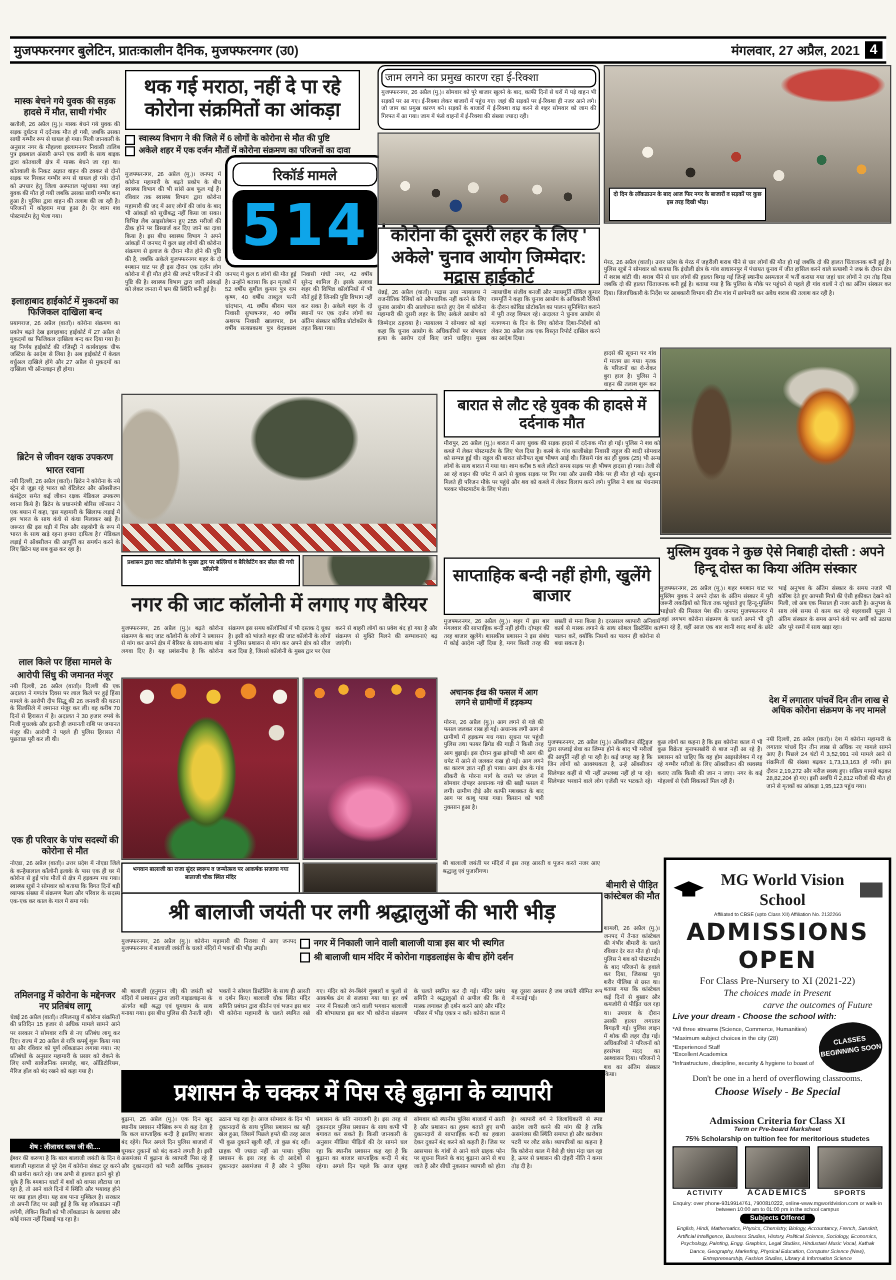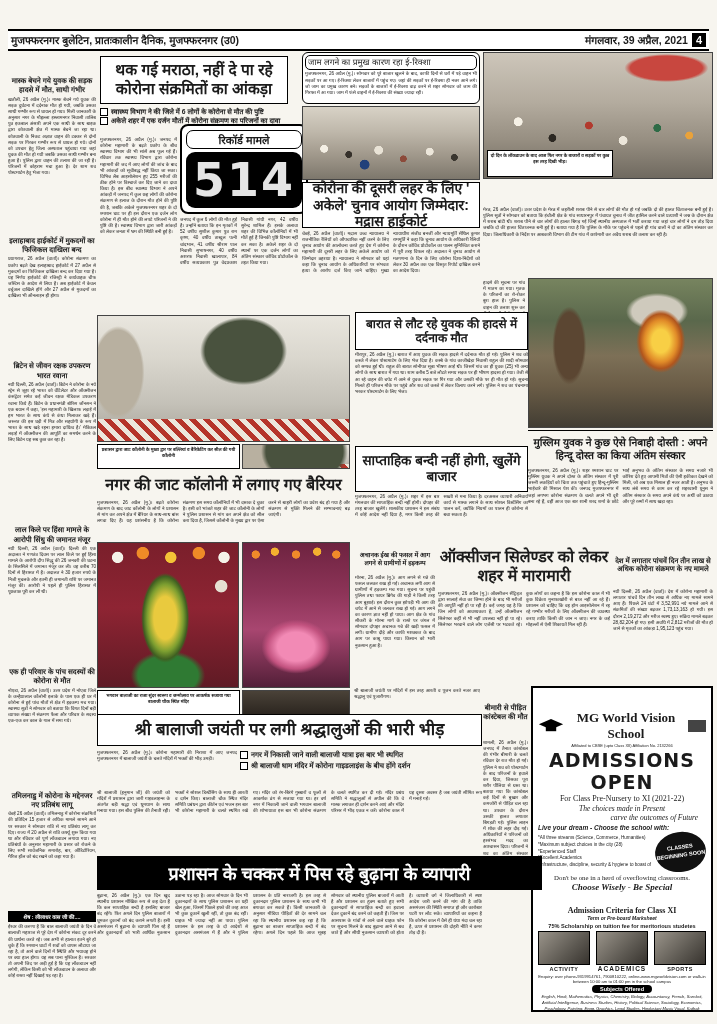--- a/index.html
+++ b/index.html
@@ -21,21 +21,21 @@
   .more-bar{background:#000;color:#fff;font-size:5.4px;font-weight:bold;text-align:center;padding:1.5px 0;margin:4px 0 2px;}
   
   .hbox{border:1.5px solid #000;background:#fff;display:flex;align-items:center;justify-content:center;
         text-align:center;font-weight:bold;line-height:1.2;padding:2px;}
   .plainhead{font-weight:bold;text-align:center;line-height:1.2;display:flex;align-items:center;justify-content:center;}
   .chkline{display:flex;align-items:flex-start;gap:3px;font-weight:bold;}
   .chk{display:inline-block;width:6px;height:6px;border:1.3px solid #000;flex:0 0 auto;margin-top:1px;background:#fff;}
   
   #recbox{border:2px solid #000;border-radius:8px;background:#fff;padding:4px;display:flex;flex-direction:column;gap:3px;}
   #reclabel{border:1.8px solid #000;border-radius:7px;font-weight:bold;font-size:11px;text-align:center;padding:1px 0;}
-  #recnum{background:#000;color:#e5e5e5;border-radius:9px;flex:1;display:flex;align-items:center;justify-content:center;
+  #recnum{background:#000;color:#0ea5e9;border-radius:9px;flex:1;display:flex;align-items:center;justify-content:center;
           font-size:46px;font-weight:bold;font-family:"DejaVu Sans",sans-serif;letter-spacing:2px;}
   
   .capbox{border:1.4px solid #000;border-radius:6px;background:#fff;font-size:4.6px;font-weight:bold;
           line-height:1.35;text-align:center;padding:2px;overflow:hidden;}
   .capbox .ct{font-size:8.5px;border:1px solid #000;border-radius:5px;padding:1px 2px;margin-bottom:1px;}
   
   .ph{overflow:hidden;border:1px solid #444;}
   .ph-crowd1{background:
     radial-gradient(8px 8px at 12% 58%,#f4efe4 0 46%,transparent 52%),
     radial-gradient(7px 7px at 26% 66%,#35302a 0 46%,transparent 52%),
@@ -82,21 +82,21 @@
     radial-gradient(11px 11px at 90% 10%,#f5f2e8 0 48%,transparent 55%),
     radial-gradient(12px 12px at 88% 30%,#e5e0d2 0 48%,transparent 55%),
     radial-gradient(30px 56px at 48% 52%,#e9ca3e 0 38%,#7c9e30 60%,#3f6021 74%,transparent 80%),
     radial-gradient(60px 40px at 50% 92%,#2f7a33 0 50%,transparent 62%),
     linear-gradient(180deg,#7a1f2b 0%,#8e2433 45%,#5f1a24 100%);}
   .ph-strip{background:linear-gradient(180deg,#4a4238,#2c2620);}
   
   #budhana-strip{background:#000;color:#fff;display:flex;align-items:center;justify-content:center;
                  font-weight:bold;font-size:18px;}
   
-  #ad{border:2px solid #000;background:#fff;padding:22px 5px;font-size:5px;overflow:hidden;}
+  #ad{border:2px solid #000;background:#fff;padding:8px 5px;font-size:5px;overflow:hidden;}
   #ad .schoolname{font-family:"Liberation Serif",serif;font-weight:bold;font-size:13px;text-align:center;flex:1;}
   #ad .adrow{display:flex;align-items:center;gap:3px;}
   #ad .aff{font-size:4px;text-align:center;margin:1px 0;}
   #ad .admopen{font-weight:bold;font-size:19px;text-align:center;letter-spacing:1px;font-family:"DejaVu Sans",sans-serif;}
   #ad .classline{font-family:"Liberation Serif",serif;font-size:8px;text-align:center;margin:1px 0;}
   #ad .script{font-family:"Liberation Serif",serif;font-style:italic;font-size:7.5px;text-align:center;}
   #ad .dream{font-weight:bold;font-style:italic;font-size:6.5px;margin:2px 0 1px;}
   #ad .bullets{font-size:4.6px;line-height:1.5;width:70%;}
   #ad .badge{background:#111;color:#fff;border-radius:50%;width:52px;height:40px;display:flex;align-items:center;
              justify-content:center;text-align:center;font-weight:bold;font-size:5.5px;transform:rotate(-8deg);line-height:1.4;}
@@ -121,21 +121,21 @@
   .gcap{width:26px;height:16px;flex:0 0 auto;}
 </style>
 </head>
 <body>
 
 <div id="page">
 
   <div id="mast" class="abs" style="left:8px;top:29px;width:701px;height:22px;">
     <div class="mt">मुजफ्फरनगर बुलेटिन, प्रातःकालीन दैनिक, मुजफ्फरनगर (उ0)</div>
     <div class="md">
-      <span>मंगलवार, 39 अप्रैल, 2021</span>
+      <span>मंगलवार, 27 अप्रैल, 2021</span>
       <span class="pageno">4</span>
     </div>
   </div>
 
   <div class="abs" style="left:8px;top:55px;width:88px;height:959px;overflow:hidden;">
     <div>
       <div class="la-title">मास्क बेचने गये युवक की सड़क हादसे में मौत, साथी गंभीर</div>
       <div class="t" style="height:118px;">खतौली, 26 अप्रैल (मु.)। मास्क बेचने गये युवक की सड़क दुर्घटना में दर्दनाक मौत हो गयी, जबकि उसका साथी गम्भीर रूप से घायल हो गया। मिली जानकारी के अनुसार नगर के मौहल्ला इस्लामनगर निवासी तालिब पुत्र इकबाल अंसारी अपने एक साथी के साथ बाइक द्वारा कोतवाली क्षेत्र में मास्क बेचने जा रहा था। कोतवाली के निकट अज्ञात वाहन की टक्कर से दोनों सड़क पर गिरकर गम्भीर रूप से घायल हो गये। दोनों को उपचार हेतु जिला अस्पताल पहुंचाया गया जहां युवक की मौत हो गयी जबकि उसका साथी गम्भीर बना हुआ है। पुलिस द्वारा वाहन की तलाश की जा रही है। परिजनों में कोहराम मचा हुआ है। देर शाम शव पोस्टमार्टम हेतु भेजा गया।</div>
     </div>
     <div>
@@ -213,21 +213,20 @@
 
   <div class="hbox abs" style="left:355px;top:312px;width:173px;height:38px;font-size:12px;">बारात से लौट रहे युवक की हादसे में दर्दनाक मौत</div>
   <div class="t abs" style="left:355px;top:352px;width:173px;height:92px;">मीरापुर, 26 अप्रैल (मु.)। बारात में आए युवक की सड़क हादसे में दर्दनाक मौत हो गई। पुलिस ने शव को कब्जे में लेकर पोस्टमार्टम के लिए भेज दिया है। कस्बे के गांव काजीखेड़ा निवासी राहुल की शादी सोमवार को सम्पन्न हुई थी। राहुल की बारात सोनीपत सूबा भीषण आई थी। जिसमें गांव का ही युवक (25) भी अन्य लोगों के साथ बारात में गया था। शाम करीब 5 बजे लौटते समय सड़क पर ही भीषण हादसा हो गया। तेजी से आ रहे वाहन की चपेट में आने से युवक सड़क पर गिर गया और उसकी मौके पर ही मौत हो गई। सूचना मिलते ही परिजन मौके पर पहुंचे और शव को कब्जे में लेकर विलाप करने लगे। पुलिस ने शव का पंचनामा भरकर पोस्टमार्टम के लिए भेजा।</div>
 
   <div class="hbox abs" style="left:355px;top:446px;width:173px;height:46px;font-size:13.5px;">साप्ताहिक बन्दी नहीं होगी, खुलेंगे बाजार</div>
   <div class="t c2 abs" style="left:355px;top:494px;width:173px;height:49px;">मुजफ्फरनगर, 26 अप्रैल (मु.)। शहर में इस बार मंगलवार की साप्ताहिक बन्दी नहीं होगी। दोपहर की तरह बाजार खुलेंगे। शासकीय प्रशासन ने इस संबंध में कोई आदेश नहीं दिया है, मगर किसी तरह की सख्ती से मना किया है। दरअसल व्यापारी अनिवार्य कार्य से मास्क लगाने के साथ सोशल डिस्टेंसिंग का पालन करें, क्योंकि नियमों का पालन ही कोरोना से बचा सकता है।</div>
 
   <div class="plainhead abs" style="left:355px;top:545px;width:80px;height:28px;font-size:6.4px;">अचानक ईख की फसल में आग लगने से ग्रामीणों में हड़कम्प</div>
   <div class="t abs" style="left:355px;top:575px;width:80px;height:112px;">मोरना, 26 अप्रैल (मु.)। आग लगने से गन्ने की फसल जलकर राख हो गई। अचानक लगी आग से ग्रामीणों में हड़कम्प मच गया। सूचना पर पहुंची पुलिस तथा फायर ब्रिगेड की गाड़ी ने किसी तरह आग बुझाई। इस दौरान कुछ झोपड़ी भी आग की चपेट में आने से जलकर राख हो गई। आग लगने का कारण ज्ञात नहीं हो पाया। आग क्षेत्र के गांव सीकरी के मोरना मार्ग के रास्ते पर जंगल में सोमवार दोपहर अचानक गन्ने की खड़ी फसल में लगी। ग्रामीण दौड़े और काफी मशक्कत के बाद आग पर काबू पाया गया। किसान को भारी नुकसान हुआ है।</div>
 
-  <div class="plainhead abs" style="left:438px;top:543px;width:172px;height:46px;font-size:16px;">ऑक्सीजन सिलेण्डर को लेकर शहर में मारामारी</div>
   <div class="t c2 abs" style="left:438px;top:591px;width:172px;height:94px;">मुजफ्फरनगर, 26 अप्रैल (मु.)। ऑक्सीजन सेंट्रिड्ज द्वारा सप्लाई सेवा का जिम्मा होने के बाद भी मरीजों की आपूर्ति नहीं हो पा रही है। कई जगह यह है कि जिन लोगों को आवश्यकता है, उन्हें ऑक्सीजन सिलेण्डर कहीं से भी नहीं उपलब्ध नहीं हो पा रहे। सिलेण्डर भरवाने वाले लोग एजेंसी पर भटकते रहे। कुछ लोगों का कहना है कि इस कोरोना काल में भी कुछ विक्रेता मुनाफाखोरी से बाज नहीं आ रहे हैं। प्रशासन को चाहिए कि वह होम आइसोलेशन में रह रहे गम्भीर मरीजों के लिए ऑक्सीजन की व्यवस्था कराए ताकि किसी की जान न जाए। नगर के कई मोहल्लों से ऐसी शिकायतें मिल रही हैं।</div>
 
   <div class="plainhead abs" style="left:613px;top:543px;width:100px;height:44px;font-size:7px;">देश में लगातार पांचवें दिन तीन लाख से अधिक कोरोना संक्रमण के नए मामले</div>
   <div class="t abs" style="left:613px;top:589px;width:100px;height:95px;">नयी दिल्ली, 26 अप्रैल (वार्ता)। देश में कोरोना महामारी के लगातार पांचवें दिन तीन लाख से अधिक नए मामले सामने आए हैं। पिछले 24 घंटों में 3,52,991 नये मामले आने से संक्रमितों की संख्या बढ़कर 1,73,13,163 हो गयी। इस दौरान 2,19,272 और मरीज स्वस्थ हुए। सक्रिय मामले बढ़कर 28,82,204 हो गए। इसी अवधि में 2,812 मरीजों की मौत हो जाने से मृतकों का आंकड़ा 1,95,123 पहुंच गया।</div>
 
   <div class="plainhead abs" style="left:528px;top:430px;width:185px;height:36px;font-size:10.5px;border-top:1px solid #000;">मुस्लिम युवक ने कुछ ऐसे निबाही दोस्ती : अपने हिन्दू दोस्त का किया अंतिम संस्कार</div>
   <div class="t c2 abs" style="left:528px;top:468px;width:185px;height:73px;">मुजफ्फरनगर, 26 अप्रैल (मु.)। शहर श्मशान घाट पर मुस्लिम युवक ने अपने दोस्त के अंतिम संस्कार में पूरी जरूरी लकड़ियों को चिता तक पहुंचाते हुए हिन्दू-मुस्लिम भाईचारे की मिसाल पेश की। जनपद मुजफ्फरनगर में जहां लगभग कोरोना संक्रमण के चलते अपने भी दूरी बना रहे हैं, वहीं आज एक बार शानी शरद शर्मा के छोटे भाई अनुभव के अंतिम संस्कार के समय नजारे भी कोरिश देते हुए आपसी मित्रों की ऐसी हकीकत देखने को मिली, जो अब एक मिसाल ही नजर आती है। अनुभव के साथ लंबे समय से काम कर रहे शहरवासी यूनुस ने अंतिम संस्कार के समय अपने कंधे पर अर्थी को उठाया और पूरे रस्मों में साथ खड़ा रहा।</div>
 
   <div class="plainhead abs" style="left:483px;top:688px;width:45px;height:50px;font-size:7.2px;">बीमारी से पीड़ित कांस्टेबल की मौत</div>
   <div class="t abs" style="left:483px;top:740px;width:45px;height:272px;">शामली, 26 अप्रैल (मु.)। जनपद में तैनात कांस्टेबल की गंभीर बीमारी के चलते रविवार देर रात मौत हो गई। पुलिस ने शव को पोस्टमार्टम के बाद परिजनों के हवाले कर दिया, जिसका पूरा शरीर पीलिया से ग्रस्त था। बताया गया कि कांस्टेबल कई दिनों से बुखार और कमजोरी से पीड़ित चल रहा था। उपचार के दौरान उसकी हालत लगातार बिगड़ती गई। पुलिस लाइन में शोक की लहर दौड़ गई। अधिकारियों ने परिजनों को हरसंभव मदद का आश्वासन दिया। परिजनों ने शव का अंतिम संस्कार किया।</div>
@@ -293,16 +292,16 @@
         <span class="chk"></span>
       <span>नगर में निकाली जाने वाली बालाजी यात्रा इस बार भी स्थगित</span>
       </div>
     <div class="chkline">
         <span class="chk"></span>
       <span>श्री बालाजी धाम मंदिर में कोरोना गाइडलाइंस के बीच होंगे दर्शन</span>
       </div>
   </div>
   <div class="t c5 abs" style="left:97px;top:790px;width:385px;height:63px;">श्री बालाजी (हनुमान जी) की जयंती को मंदिरों में प्रशासन द्वारा जारी गाइडलाइन्स के अंतर्गत बड़ी श्रद्धा एवं धूमधाम के साथ मनाया गया। इस बीच पुलिस की तैनाती रही। भक्तों ने सोशल डिस्टेंसिंग के साथ ही आरती व दर्शन किए। बालाजी चौक स्थित मंदिर समिति प्रबंधन द्वारा कीर्तन एवं भजन इस बार भी कोरोना महामारी के चलते स्थगित रखे गए। मंदिर को रंग-बिरंगे गुब्बारों व फूलों से आकर्षक ढंग से सजाया गया था। हर वर्ष नगर में निकाली जाने वाली भगवान बालाजी की शोभायात्रा इस बार भी कोरोना संक्रमण के चलते स्थगित कर दी गई। मंदिर प्रबंध समिति ने श्रद्धालुओं से अपील की कि वे मास्क लगाकर ही दर्शन करने आएं और मंदिर परिसर में भीड़ एकत्र न करें। कोरोना काल में यह दूसरा अवसर है जब जयंती सीमित रूप में मनाई गई।</div>
 
-  <div id="budhana-strip" class="abs" style="left:97px;top:856px;width:445px;height:34px;">प्रशासन के चक्कर में पिस रहे बुढ़ाना के व्यापारी</div>
+  <div id="budhana-strip" class="abs" style="left:97px;top:856px;width:387px;height:34px;">प्रशासन के चक्कर में पिस रहे बुढ़ाना के व्यापारी</div>
   <div class="t c5 abs" style="left:97px;top:893px;width:385px;height:121px;">बुढ़ाना, 26 अप्रैल (मु.)। एक दिन खुद स्थानीय प्रशासन मौखिक रूप से कह देता है कि कल साप्ताहिक बन्दी है इसलिए बाजार बंद रहेंगे। फिर अगले दिन पुलिस बाजारों में घूमकर दुकानों को बंद कराने लगती है। इसी असमंजस में बुढ़ाना के व्यापारी पिस रहे हैं और दुकानदारों को भारी आर्थिक नुकसान उठाना पड़ रहा है। आज सोमवार के दिन भी दुकानदारों के साथ पुलिस प्रशासन का यही खेल हुआ, जिसमें पिछले हफ्ते की तरह आज भी कुछ दुकानें खुली रहीं, तो कुछ बंद रहीं। ग्राहक भी ज्यादा नहीं आ पाया। पुलिस प्रशासन के इस तरह के दो आदेशों से दुकानदार असमंजस में हैं और ने पुलिस प्रशासन के प्रति नाराजगी है। इस तरह से दुकानदार पुलिस प्रशासन के साथ कभी भी बगावत कर सकते हैं। किसी जानकारी के अनुसार मीडिया पीड़ितों की देर सामने चल रहा कि स्थानीय प्रशासन कह रहा है कि बुढ़ाना का बाजार साप्ताहिक बन्दी में बंद रहेगा। अगले दिन पहले कि आज सूबह सोमवार को स्थानीय पुलिस बाजारों में आती है और प्रशासन का हुक्म बताते हुए सभी दुकानदारों से साप्ताहिक बन्दी का हवाला देकर दुकानें बंद करने को कहती हैं। जिस पर आसपास के गांवों से आने वाले ग्राहक फोन पर सूचना मिलने के बाद बुढ़ाना आने से बच जाते हैं और सीधी नुकसान व्यापारी को होता है। व्यापारी वर्ग ने जिलाधिकारी से स्पष्ट आदेश जारी करने की मांग की है ताकि असमंजस की स्थिति समाप्त हो और कारोबार पटरी पर लौट सके। व्यापारियों का कहना है कि कोरोना काल में वैसे ही धंधा मंदा चल रहा है, ऊपर से प्रशासन की दोहरी नीति ने कमर तोड़ दी है।</div>
 
 </div>
 
 </body></html>

